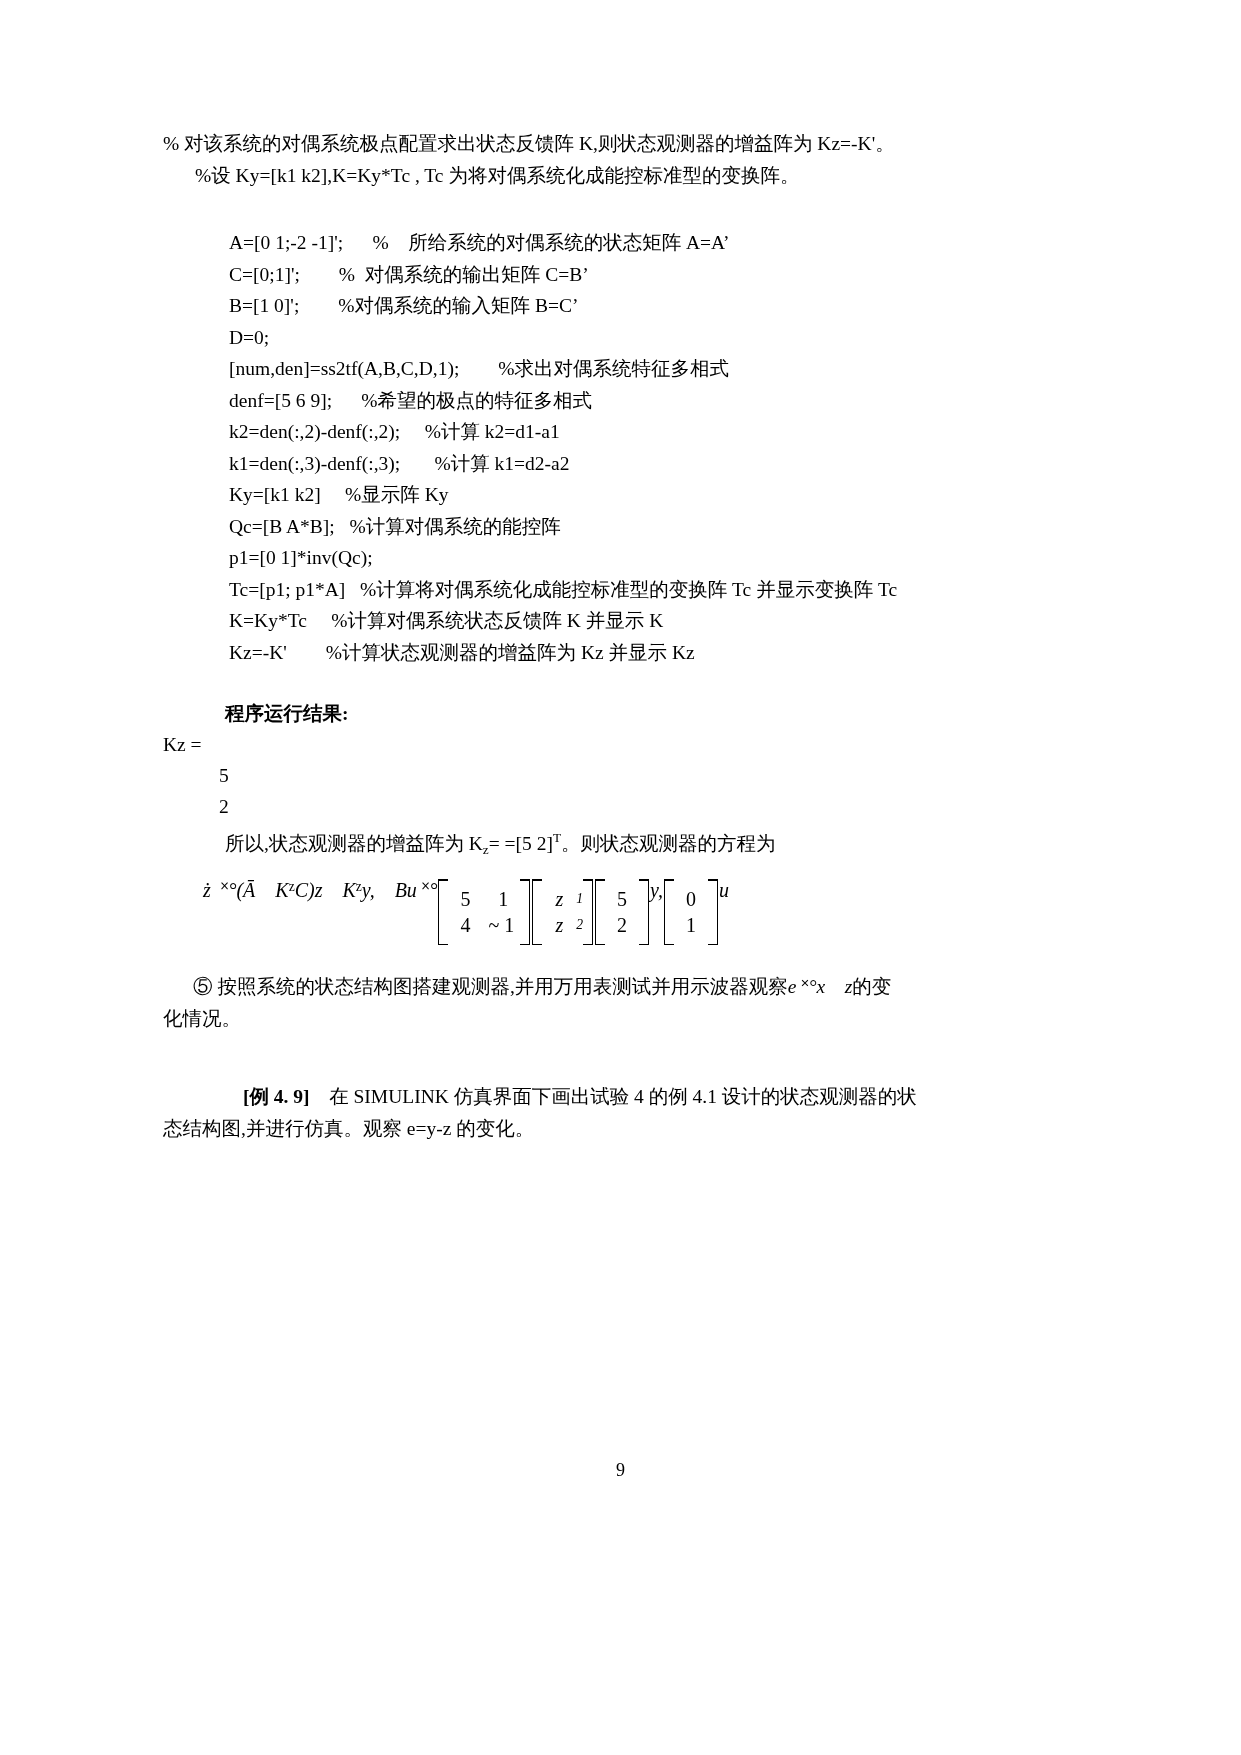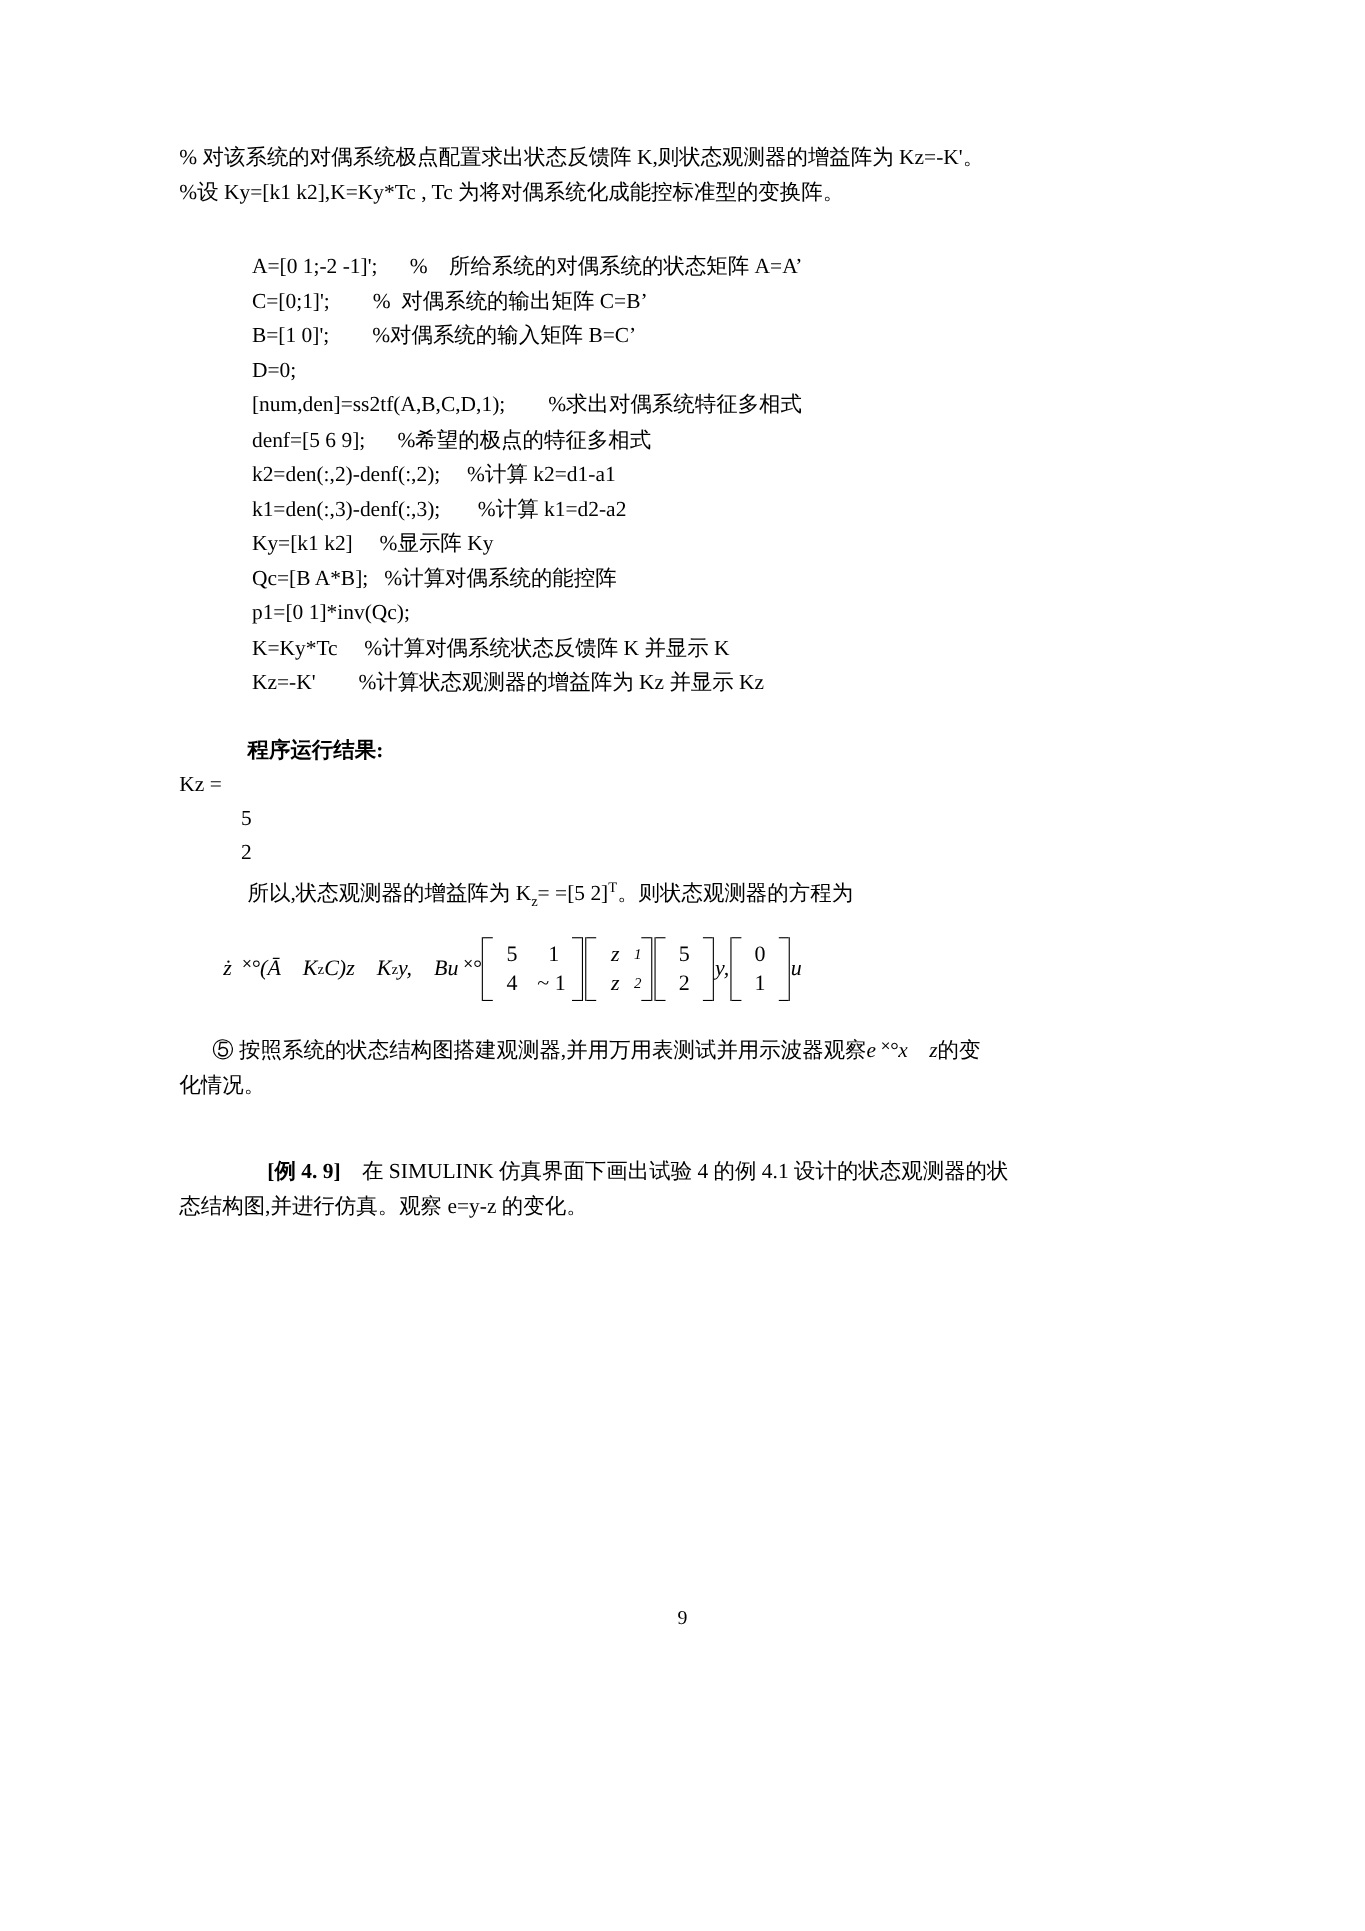--- a/index.html
+++ b/index.html
@@ -26,21 +26,21 @@
     left: 163px;
     top: 128px;
     width: 920px;
   }
   .para {
     font-size: 19.5px;
     line-height: 32px;
     margin: 0;
     text-align: left;
   }
-  .para.tight { line-height: 31px; }
+  .para.tight { line-height: 31px; margin-left: 32px; }
   .code-block {
     margin-top: 36px;
     padding-left: 66px;
   }
   .code-line {
     font-size: 19.5px;
     line-height: 31.5px;
     white-space: pre;
   }
   .section-head {
@@ -66,21 +66,20 @@
   }
   sup { font-size: 0.68em; vertical-align: super; }
   sub { font-size: 0.68em; vertical-align: sub; }
   .ital { font-style: italic; }
 
   
   .equation {
     margin-top: 14px;
     padding-left: 40px;
     display: flex;
-    align-items: center;
     font-size: 20px;
     height: 66px;
   }
   .eq-seg { white-space: pre; font-style: italic; }
   .matrix {
     display: inline-flex;
     align-items: center;
     margin: 0 1px;
   }
   .brk {
@@ -161,20 +160,21 @@
       <div class="code-line">C=[0;1]';        %  对偶系统的输出矩阵 C=B’</div>
       <div class="code-line">B=[1 0]';        %对偶系统的输入矩阵 B=C’</div>
       <div class="code-line">D=0;</div>
       <div class="code-line">[num,den]=ss2tf(A,B,C,D,1);        %求出对偶系统特征多相式</div>
       <div class="code-line">denf=[5 6 9];      %希望的极点的特征多相式</div>
       <div class="code-line">k2=den(:,2)-denf(:,2);     %计算 k2=d1-a1</div>
       <div class="code-line">k1=den(:,3)-denf(:,3);       %计算 k1=d2-a2</div>
       <div class="code-line">Ky=[k1 k2]     %显示阵 Ky</div>
       <div class="code-line">Qc=[B A*B];   %计算对偶系统的能控阵</div>
       <div class="code-line">p1=[0 1]*inv(Qc);</div>
+      <div class="code-line">Tc=[p1; p1*A]   %计算将对偶系统化成能控标准型的变换阵 Tc 并显示变换阵 Tc</div>
       <div class="code-line">K=Ky*Tc     %计算对偶系统状态反馈阵 K 并显示 K</div>
       <div class="code-line">Kz=-K'        %计算状态观测器的增益阵为 Kz 并显示 Kz</div>
     </div>
 
     <div class="section-head">程序运行结果:</div>
 
     <div class="result-line">Kz =</div>
     <div class="result-line result-indent">5</div>
     <div class="result-line result-indent">2</div>
 

